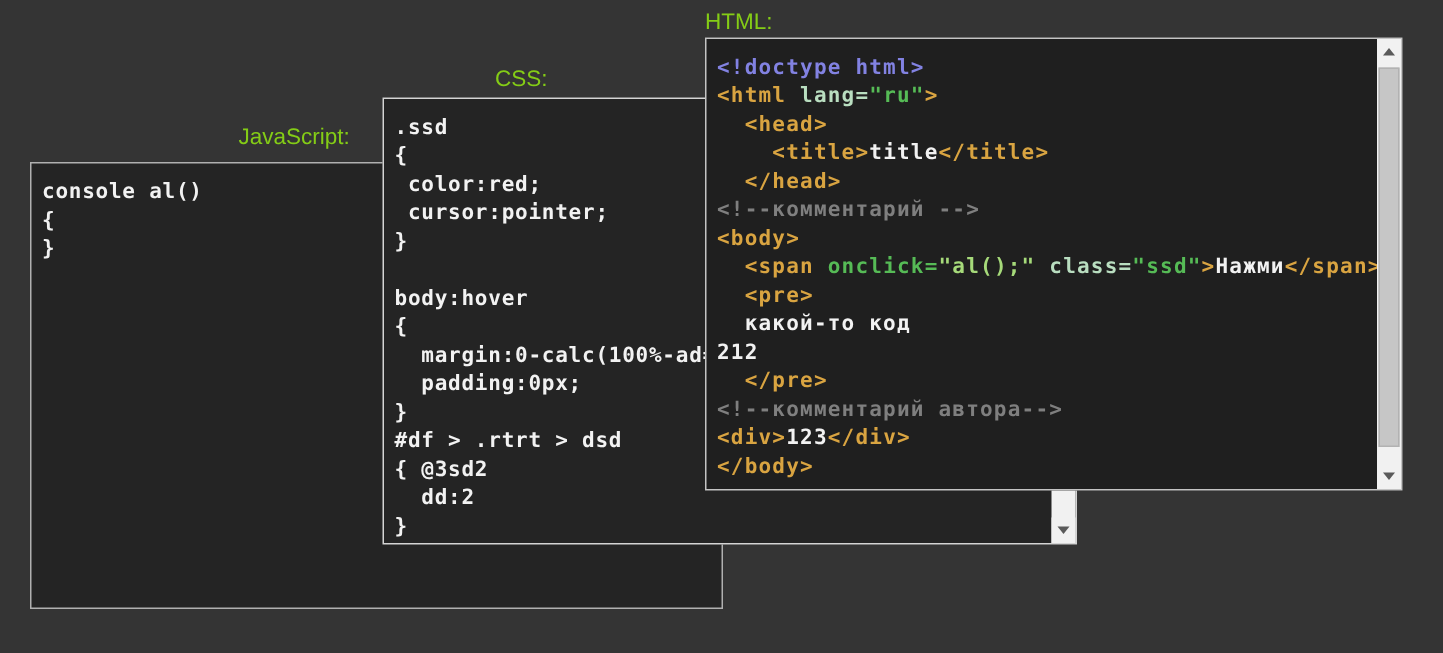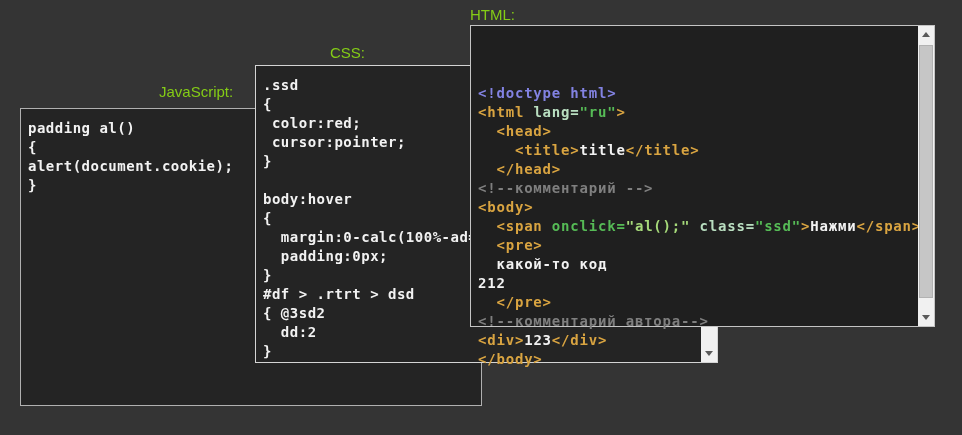--- a/index.html
+++ b/index.html
@@ -29,21 +29,21 @@
     background:#1f1f1f; border:1px solid #c4c4c4; z-index:3;
   }
 
   .code {
     margin:0; height:100%; box-sizing:border-box; overflow:hidden;
     padding:10px 6px 6px 7px;
     font-family:"DejaVu Sans Mono", monospace;
     font-size:14px; font-weight:bold; line-height:19px;
     letter-spacing:0.5px; color:#f2f2f2; white-space:pre;
   }
-  #html-code { letter-spacing:0.8px;margin-top:48px; }
+  #html-code { letter-spacing:0.8px; }
   .cl { height:19px; white-space:pre; }
 
   .vscroll {
     position:absolute; top:0; right:0; bottom:0; width:16px;
     background:#f1f1f1; z-index:5;
   }
   .scroll-btn {
     position:absolute; left:0; width:16px; height:17px; background:#f1f1f1;
     display:flex; align-items:center; justify-content:center;
   }
@@ -64,21 +64,21 @@
     background:#c6c6c6; border:1px solid #b2b2b2; box-sizing:border-box;
   }
 </style>
 </head>
 <body>
 
 <div class="stage">
 
   <div class="label" id="js-label">JavaScript:</div>
   <div class="panel" id="js-panel">
-    <pre class="code"><div class="cl">padding al()</div><div class="cl">{</div><div class="cl">alert(document.cookie);</div><div class="cl">}</div></pre>
+    <pre class="code"><div class="cl">console al()</div><div class="cl">{</div><div class="cl">}</div></pre>
   </div>
 
   <div class="label" id="css-label">CSS:</div>
   <div class="panel" id="css-panel">
     <pre class="code"><div class="cl">.ssd</div><div class="cl">{</div><div class="cl"> color:red;</div><div class="cl"> cursor:pointer;</div><div class="cl">}</div><div class="cl">&nbsp;</div><div class="cl">body:hover</div><div class="cl">{</div><div class="cl">  margin:0-calc(100%-ad=</div><div class="cl">  padding:0px;</div><div class="cl">}</div><div class="cl">#df &gt; .rtrt &gt; dsd</div><div class="cl">{ @3sd2</div><div class="cl">  dd:2</div><div class="cl">}</div></pre>
     <div class="vscroll">
       <div class="scroll-btn bottom">
         <span class="arr-down"></span>
       </div>
     </div>

